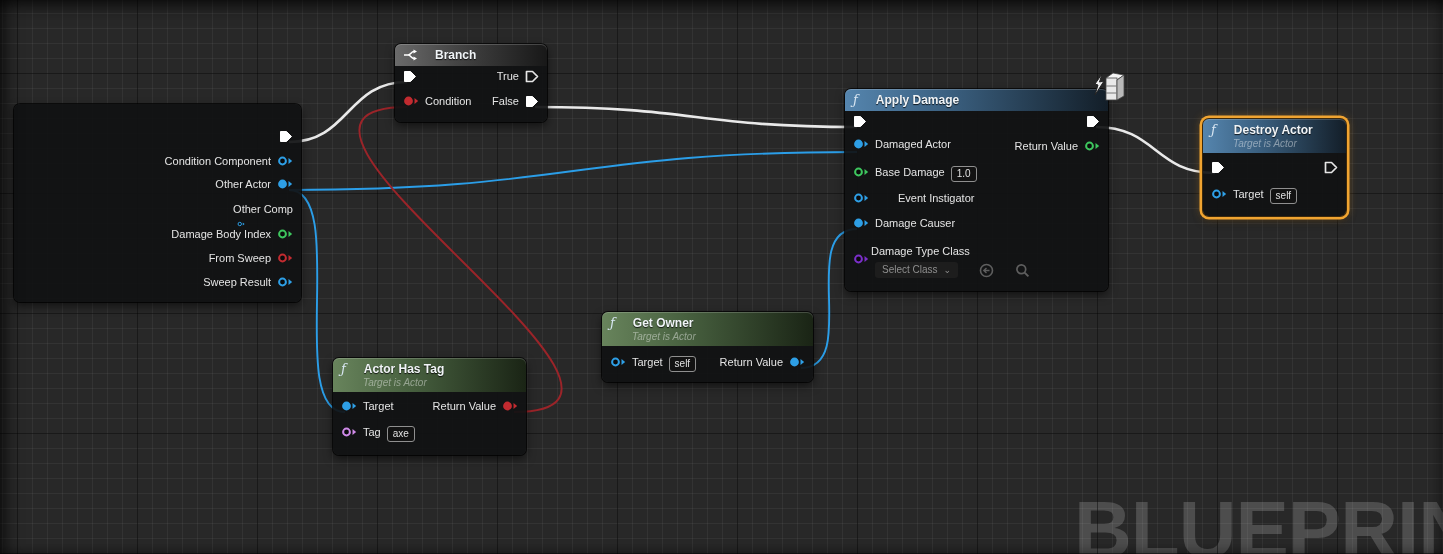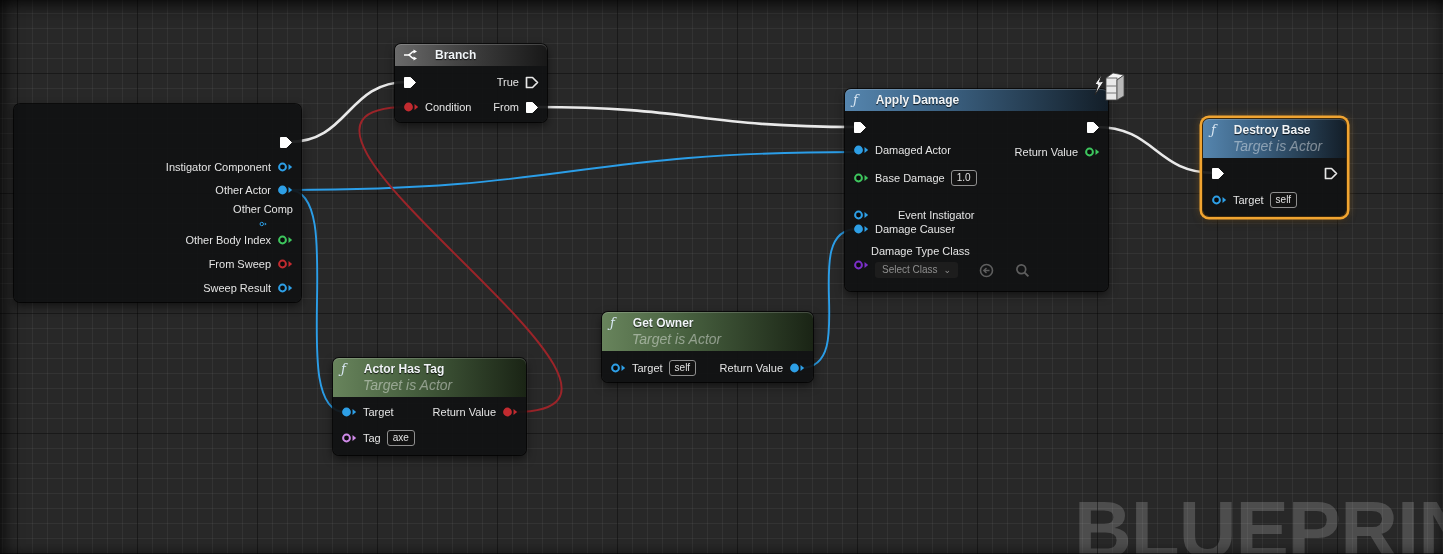--- a/index.html
+++ b/index.html
@@ -47,24 +47,24 @@
     border-radius:6px 6px 0 0;
     padding:3px 8px 3px 8px;
     box-shadow:inset 0 1px 0 rgba(255,255,255,0.18);
   }
   .header.event{background:linear-gradient(90deg,#9e2f2a 0%,#6e1f1c 40%,#2e0e0d 100%);}
   .header.flow{background:linear-gradient(90deg,#6a6a6a 0%,#454545 40%,#181818 100%);}
   .header.function{background:linear-gradient(90deg,#5585ae 0%,#3a5f7f 40%,#131e28 100%);}
   .header.pure{background:linear-gradient(90deg,#68845c 0%,#47603f 40%,#1a2415 100%);}
   .titleline{display:flex;align-items:center;gap:18px;height:16px;}
   .ntitle{font-size:12px;font-weight:bold;color:#f0f4f7;text-shadow:0 1px 1px rgba(0,0,0,0.8);white-space:nowrap;}
-  .nsub{font-size:14px;font-style:italic;color:rgba(255,255,255,0.42);margin:0 0 1px 22px;white-space:nowrap;}
+  .nsub{font-size:10px;font-style:italic;color:rgba(255,255,255,0.42);margin:0 0 1px 22px;white-space:nowrap;}
   .ficon{font-family:"DejaVu Serif",serif;font-style:italic;font-size:13px;line-height:12px;color:#d8e6f2;}
   .delegate{margin-left:auto;width:9px;height:9px;border:2px solid #e23b36;border-radius:2px;background:#3a0c0c;}
-  .pinrow{position:absolute;height:24px;display:flex;align-items:center;gap:6px;
+  .pinrow{position:absolute;height:24px;display:flex;align-items:flex-start;gap:6px;
           font-size:11px;color:#e4e4e4;white-space:nowrap;}
   .pinrow.in{left:8px;}
   .pinrow.out{right:8px;}
   .pinrow svg{display:block;}
   .valuebox{border:1px solid #8f8f8f;border-radius:3px;background:#121212;
             padding:0 5px;font-size:10px;line-height:14px;color:#e0e0e0;}
   .stacklabel{position:absolute;font-size:11px;color:#e4e4e4;white-space:nowrap;}
   .classwidget{position:absolute;display:flex;align-items:center;gap:21px;}
   .selectbox{background:#1d1d1d;border-radius:3px;color:#8f8f8f;font-size:10px;
              padding:2px 7px;display:flex;align-items:center;gap:6px;line-height:12px;}
@@ -87,42 +87,42 @@
       <path d="M514 412 C714 412, 207 107, 407 107" fill="none" stroke="#9b2429" stroke-width="1.9"></path>
     </svg>
   <div id="nodes">
       <div class="node" style="left: 14px; top: 104px; width: 287px; height: 198px;">
         <div class="pinrow out" style="top: 26px;">
           <svg width="14" height="13" viewBox="0 0 14 13">
             <polygon points="1.5,1.5 7.5,1.5 12.5,6.5 7.5,11.5 1.5,11.5" fill="#ffffff" stroke="#ffffff" stroke-linejoin="round"></polygon>
           </svg>
         </div>
         <div class="pinrow out" style="top: 51px;">
-          <span>Instigator Component</span>
+          <span>Condition Component</span>
           <svg width="16" height="12" viewBox="0 0 16 12">
             <circle cx="5.5" cy="6" r="3.4" fill="rgba(0,0,0,0.4)" stroke="#2e9fe6" stroke-width="2"></circle>
             <path d="M11.5 2.9 L15.2 6 L11.5 9.1 Z" fill="#2e9fe6"></path>
           </svg>
         </div>
         <div class="pinrow out" style="top: 74px;">
           <span>Other Actor</span>
           <svg width="16" height="12" viewBox="0 0 16 12">
             <circle cx="5.5" cy="6" r="3.4" fill="#2e9fe6" stroke="#2e9fe6" stroke-width="2"></circle>
             <path d="M11.5 2.9 L15.2 6 L11.5 9.1 Z" fill="#2e9fe6"></path>
           </svg>
         </div>
         <div class="pinrow out" style="top: 99px; flex-direction: column;">
           <span>Other Comp</span>
           <svg width="16" height="12" viewBox="0 0 16 12">
             <circle cx="5.5" cy="6" r="3.4" fill="rgba(0,0,0,0.4)" stroke="#2e9fe6" stroke-width="2"></circle>
             <path d="M11.5 2.9 L15.2 6 L11.5 9.1 Z" fill="#2e9fe6"></path>
           </svg>
         </div>
         <div class="pinrow out" style="top: 124px;">
-          <span>Other Body Index</span>
+          <span>Damage Body Index</span>
           <svg width="16" height="12" viewBox="0 0 16 12">
             <circle cx="5.5" cy="6" r="3.4" fill="rgba(0,0,0,0.4)" stroke="#3ec65e" stroke-width="2"></circle>
             <path d="M11.5 2.9 L15.2 6 L11.5 9.1 Z" fill="#3ec65e"></path>
           </svg>
         </div>
         <div class="pinrow out" style="top: 148px;">
           <span>From Sweep</span>
           <svg width="16" height="12" viewBox="0 0 16 12">
             <circle cx="5.5" cy="6" r="3.4" fill="rgba(0,0,0,0.4)" stroke="#c22b30" stroke-width="2"></circle>
             <path d="M11.5 2.9 L15.2 6 L11.5 9.1 Z" fill="#c22b30"></path>
@@ -159,21 +159,21 @@
           </svg>
         </div>
         <div class="pinrow in" style="top: 51px;">
           <svg width="16" height="12" viewBox="0 0 16 12">
             <circle cx="5.5" cy="6" r="3.4" fill="#c22b30" stroke="#c22b30" stroke-width="2"></circle>
             <path d="M11.5 2.9 L15.2 6 L11.5 9.1 Z" fill="#c22b30"></path>
           </svg>
           <span>Condition</span>
         </div>
         <div class="pinrow out" style="top: 51px;">
-          <span>From</span>
+          <span>False</span>
           <svg width="14" height="13" viewBox="0 0 14 13">
             <polygon points="1.5,1.5 7.5,1.5 12.5,6.5 7.5,11.5 1.5,11.5" fill="#ffffff" stroke="#ffffff" stroke-linejoin="round"></polygon>
           </svg>
         </div>
       </div>
       <div class="node" style="left: 845px; top: 89px; width: 263px; height: 202px;">
         <div class="header function">
           <div class="titleline">
             <span class="ficon">ƒ</span>
             <span class="ntitle">Apply Damage</span>
@@ -212,21 +212,21 @@
           </svg>
         </div>
         <div class="pinrow in" style="top: 77px;">
           <svg width="16" height="12" viewBox="0 0 16 12">
             <circle cx="5.5" cy="6" r="3.4" fill="rgba(0,0,0,0.4)" stroke="#3ec65e" stroke-width="2"></circle>
             <path d="M11.5 2.9 L15.2 6 L11.5 9.1 Z" fill="#3ec65e"></path>
           </svg>
           <span>Base Damage</span>
           <span class="valuebox">1.0</span>
         </div>
-        <div class="pinrow in" style="top: 114px; gap: 29px;">
+        <div class="pinrow in" style="top: 103px; gap: 29px;">
           <svg width="16" height="12" viewBox="0 0 16 12">
             <circle cx="5.5" cy="6" r="3.4" fill="rgba(0,0,0,0.4)" stroke="#2e9fe6" stroke-width="2"></circle>
             <path d="M11.5 2.9 L15.2 6 L11.5 9.1 Z" fill="#2e9fe6"></path>
           </svg>
           <span>Event Instigator</span>
         </div>
         <div class="pinrow in" style="top: 128px;">
           <svg width="16" height="12" viewBox="0 0 16 12">
             <circle cx="5.5" cy="6" r="3.4" fill="#2e9fe6" stroke="#2e9fe6" stroke-width="2"></circle>
             <path d="M11.5 2.9 L15.2 6 L11.5 9.1 Z" fill="#2e9fe6"></path>
@@ -252,21 +252,21 @@
           <svg width="16" height="12" viewBox="0 0 16 12">
             <circle cx="5.5" cy="6" r="3.4" fill="rgba(0,0,0,0.4)" stroke="#7b2fc9" stroke-width="2"></circle>
             <path d="M11.5 2.9 L15.2 6 L11.5 9.1 Z" fill="#7b2fc9"></path>
           </svg>
         </div>
       </div>
       <div class="node selected" style="left: 1203px; top: 119px; width: 143px; height: 97px;">
         <div class="header function">
           <div class="titleline">
             <span class="ficon">ƒ</span>
-            <span class="ntitle">Destroy Base</span>
+            <span class="ntitle">Destroy Actor</span>
           </div>
           <div class="nsub">Target is Actor</div>
         </div>
         <div class="pinrow in" style="top: 42px;">
           <svg width="14" height="13" viewBox="0 0 14 13">
             <polygon points="1.5,1.5 7.5,1.5 12.5,6.5 7.5,11.5 1.5,11.5" fill="#ffffff" stroke="#ffffff" stroke-linejoin="round"></polygon>
           </svg>
         </div>
         <div class="pinrow out" style="top: 42px;">
           <svg width="14" height="13" viewBox="0 0 14 13">

